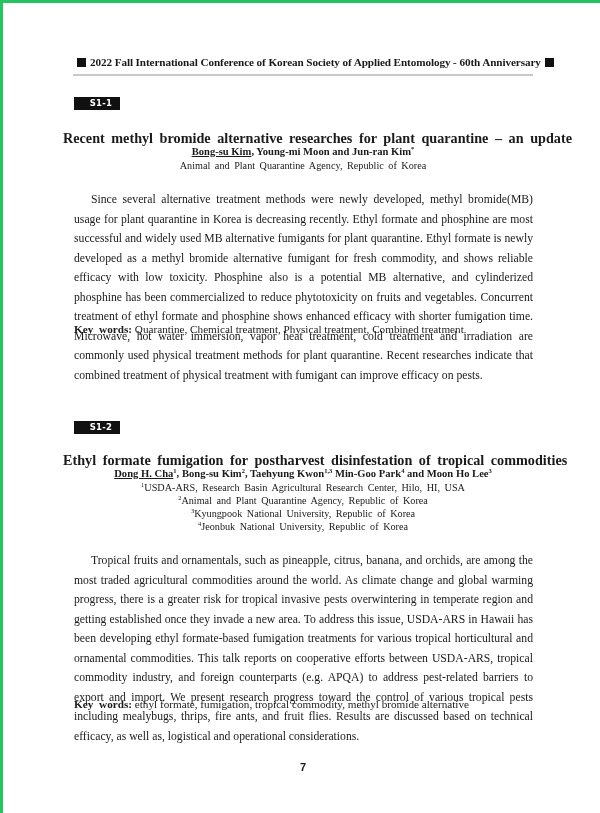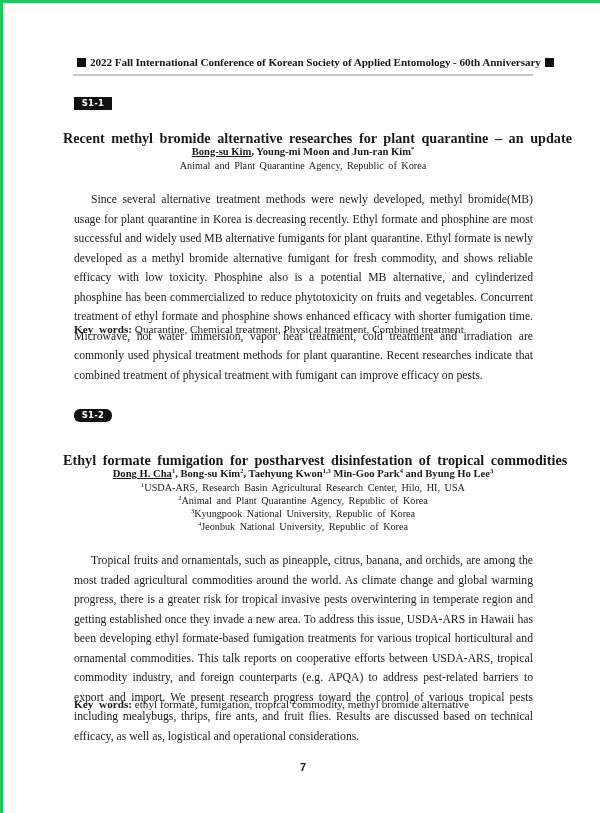--- a/index.html
+++ b/index.html
@@ -13,21 +13,21 @@
       position: absolute; left: 70px; top: 50px; width: 460px; height: 18px;
       text-align: center; font-weight: bold; font-size: 11.2px; letter-spacing: -0.1px;
       white-space: nowrap; line-height: 18px;
     }
     .hdr-square { display: inline-block; width: 9px; height: 9px; background: #111; vertical-align: -0.5px; margin: 0 4px; }
     .hdr-rule { position: absolute; left: 70px; top: 71px; width: 460px; height: 2px; background: #c8c8c8; }
 
     .session-badge {
       position: absolute; left: 71px; height: 13px; width: 38px; background: #111; color: #fff;
       font-family: "DejaVu Sans", sans-serif; font-size: 8.5px; font-weight: bold;
-      line-height: 13px; text-align: center; letter-spacing: 0.3px;
+      line-height: 13px; text-align: center; letter-spacing: 0.3px; padding-left: 8px;
     }
     .title {
       position: absolute; left: 60px; width: 480px; text-align: center;
       font-weight: bold; font-size: 14.2px; white-space: nowrap; word-spacing: 3px; line-height: 18px; margin-top: 16px;
     }
     .authors {
       position: absolute; left: 60px; width: 480px; text-align: center;
       font-weight: bold; font-size: 10.6px; white-space: nowrap; line-height: 14px;
     }
     .authors .presenter { text-decoration: underline; }
@@ -67,25 +67,25 @@
   </div>
   <div class="affil" style="top:156px;">Animal and Plant Quarantine Agency, Republic of Korea</div>
 
   <p class="abstract" style="top:187px;">Since several alternative treatment methods were newly developed, methyl bromide(MB) usage for plant quarantine in Korea is decreasing recently. Ethyl formate and phosphine are most successful and widely used MB alternative fumigants for plant quarantine. Ethyl formate is newly developed as a methyl bromide alternative fumigant for fresh commodity, and shows reliable efficacy with low toxicity. Phosphine also is a potential MB alternative, and cylinderized phosphine has been commercialized to reduce phytotoxicity on fruits and vegetables. Concurrent treatment of ethyl formate and phosphine shows enhanced efficacy with shorter fumigation time. Microwave, hot water immersion, vapor heat treatment, cold treatment and irradiation are commonly used physical treatment methods for plant quarantine. Recent researches indicate that combined treatment of physical treatment with fumigant can improve efficacy on pests.</p>
 
   <div class="keywords" style="top:318px;">
     <span class="kw-label">Key words:</span>
     <span>Quarantine, Chemical treatment, Physical treatment, Combined treatment</span>
   </div>
 
-  <div class="session-badge" style="top:406px;border-radius:6px;">S1-2</div>
+  <div class="session-badge" style="top:418px;">S1-2</div>
   <div class="title" style="top:432px;">Ethyl formate fumigation for postharvest disinfestation of tropical commodities</div>
 
   <div class="authors" style="top:464px;">
-    <span class="presenter">Dong H. Cha</span><sup>1</sup><span>, </span><span>Bong-su Kim</span><sup>2</sup><span>, </span><span>Taehyung Kwon</span><sup>1,3</sup><span> </span><span>Min-Goo Park</span><sup>4</sup><span> and </span><span>Byung Ho Lee</span><sup>3</sup>
+    <span class="presenter">Dong H. Cha</span><sup>1</sup><span>, </span><span>Bong-su Kim</span><sup>2</sup><span>, </span><span>Taehyung Kwon</span><sup>1,3</sup><span> </span><span>Min-Goo Park</span><sup>4</sup><span> and </span><span>Moon Ho Lee</span><sup>3</sup>
   </div>
 
   <div class="affil" style="top:478px;">
     <sup>1</sup><span>USDA-ARS, Research Basin Agricultural Research Center, Hilo, HI, USA</span>
   </div>
   <div class="affil" style="top:491px;">
     <sup>2</sup><span>Animal and Plant Quarantine Agency, Republic of Korea</span>
   </div>
   <div class="affil" style="top:504px;">
     <sup>3</sup><span>Kyungpook National University, Republic of Korea</span>

